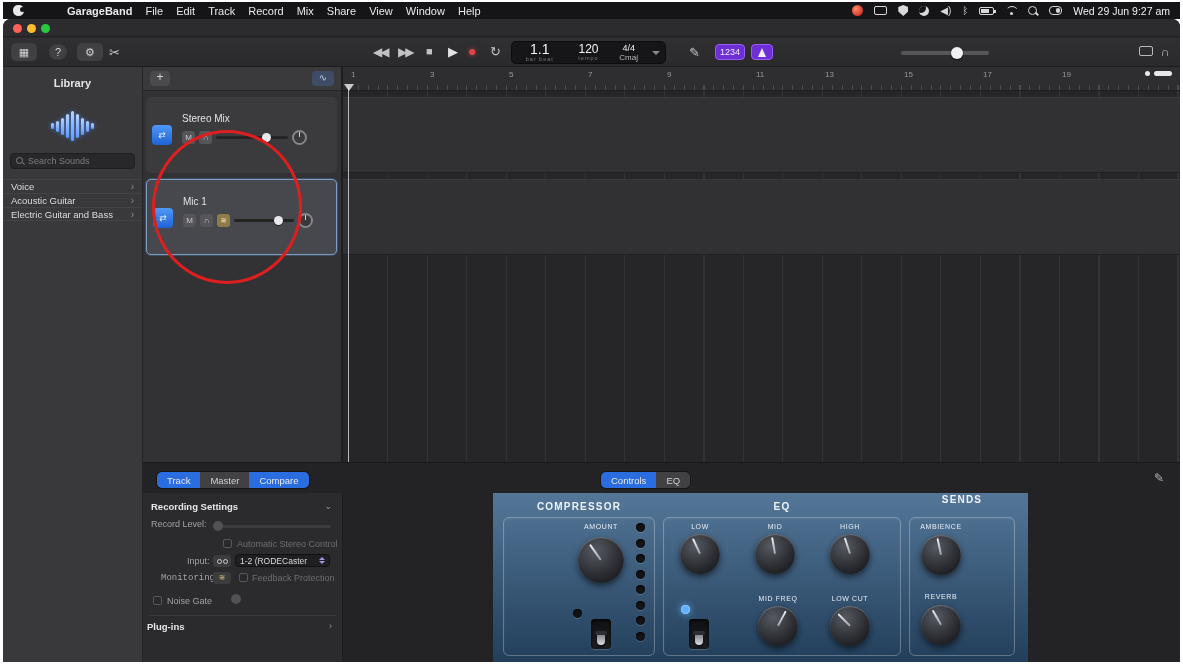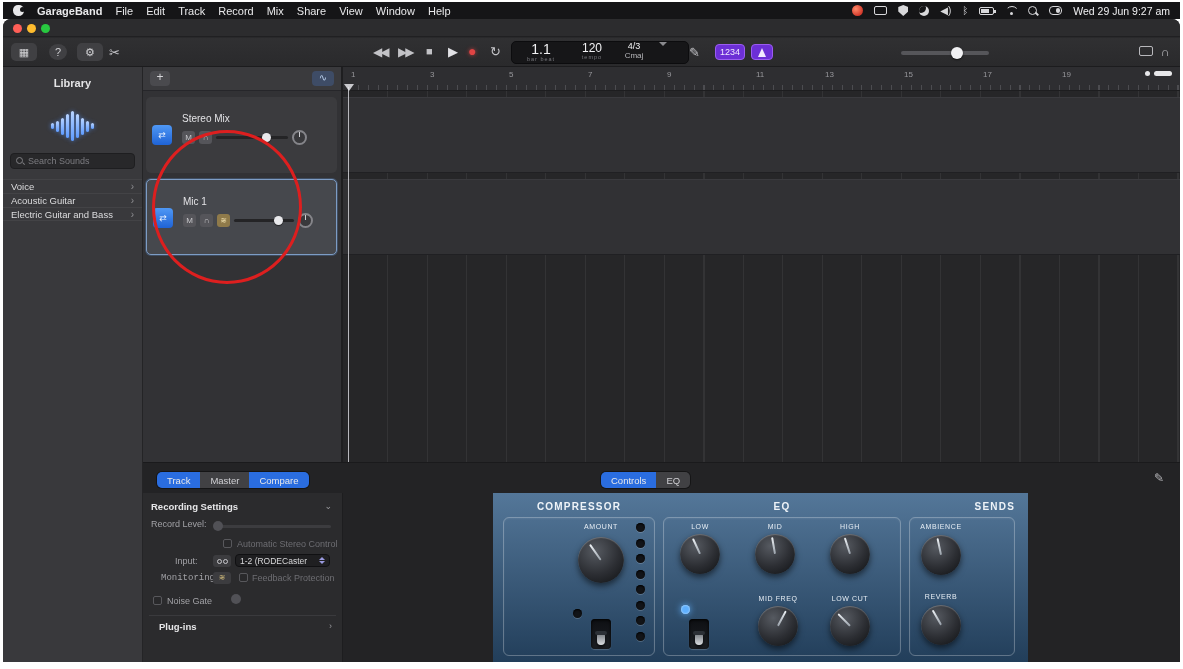--- a/index.html
+++ b/index.html
@@ -3,21 +3,21 @@
 <meta charset="utf-8">
 <style>
   * { margin:0; padding:0; box-sizing:border-box; }
   body { background:#ffffff; font-family:"Liberation Sans", sans-serif; }
   .screen { position:relative; width:1183px; height:669px; background:#ffffff; overflow:hidden; }
   .desktop { position:absolute; left:3px; top:2px; right:3px; bottom:7px; }
 
   
   .menubar { position:absolute; left:0; top:0; right:0; height:17px; background:#151517;
     display:flex; align-items:center; padding:0 10px; gap:13px; color:#e8e8ea; font-size:11px; }
-  .mb-app { font-weight:bold; }
+  .mb-app { font-weight:bold;margin-left:30px; }
   .mb-item { white-space:nowrap; }
   .mb-right { margin-left:auto; display:flex; align-items:center; gap:11px; }
   .mb-clock { font-size:10.5px; color:#f0f0f2; white-space:nowrap; }
   .appleglyph { width:11px; height:11px; background:#e8e8ea; border-radius:45% 45% 48% 48%; position:relative; }
   .appleglyph::after{content:"";position:absolute;right:-1px;top:2px;width:5px;height:5px;border-radius:50%;background:#151517;}
   .mbi { display:inline-block; color:#d8d8db; font-size:10px; line-height:1; }
   .mbi-red { width:11px;height:11px;border-radius:50%;background:radial-gradient(circle at 35% 35%, #ff8a6a, #d33a2c 70%); }
   .mbi-rect { width:13px;height:9px;border:1.4px solid #d8d8db;border-radius:2px; }
   .mbi-shield { width:10px;height:11px;background:#d8d8db;clip-path:polygon(50% 0,100% 18%,100% 60%,50% 100%,0 60%,0 18%); }
   .mbi-moon { width:10px;height:10px;border-radius:50%;background:#d8d8db;position:relative;overflow:hidden;}
@@ -40,22 +40,22 @@
   .tl { position:absolute; top:5px; width:9px; height:9px; border-radius:50%; }
   .tl-red{left:10px;background:#ff5f57;} .tl-yellow{left:24px;background:#febc2e;} .tl-green{left:38px;background:#28c840;}
   .win-title { position:absolute; left:0; right:0; top:3px; text-align:center; font-size:10.5px; color:#a6a6aa; font-weight:bold; }
   .doc-ico { display:inline-block; width:8px; height:9px; background:#8a8a8e; border-radius:1.5px; margin-right:5px; vertical-align:-1px; }
 
   .toolbar { position:absolute; left:0; right:0; top:19px; height:29px; background:linear-gradient(#303032,#2a2a2c); border-bottom:1px solid #1c1c1e; }
   .tb-btn { position:absolute; top:5px; height:18px; border-radius:5px; background:#404043; color:#cfcfd2;
     display:flex; align-items:center; justify-content:center; font-size:11px; }
   .transport { color:#c2c2c6; font-size:10px; }
   .t-ico { position:absolute; top:8px; color:#c2c2c6; font-size:12px; line-height:1; cursor:default; }
-  .lcd { position:absolute; left:508px; top:3px; width:178px; height:23px; background:#161618; border-radius:5px;
-    border:1px solid #0c0c0e; display:flex; align-items:flex-start; color:#f2f2f4; }
+  .lcd { position:absolute; left:508px; top:3px; width:155px; height:23px; background:#161618; border-radius:5px;
+    border:1px solid #0c0c0e; display:flex; align-items:center; color:#f2f2f4; }
   .lcd-col { display:flex; flex-direction:column; align-items:center; justify-content:center; line-height:1; }
   .lcd-div { width:1px; background:#000; box-shadow:1px 0 0 #333; }
   .lcd-sub { font-size:5.5px; color:#77777c; margin-top:1px; letter-spacing:1px;}
   .badge { position:absolute; top:6px; height:16px; border-radius:4px; background:#6c2fd6; border:1px solid #9a5cf0;
     color:#f2eaff; font-size:9px; display:flex; align-items:center; justify-content:center; }
   .vol-track { position:absolute; left:898px; top:13px; width:88px; height:4px; border-radius:2px; background:#56565a; }
   .vol-knob { position:absolute; left:948px; top:9px; width:12px; height:12px; border-radius:50%; background:#f1f1f3; box-shadow:0 1px 2px rgba(0,0,0,.6); }
 
   
   .sidebar { position:absolute; left:0; top:48px; width:140px; bottom:0; background:#39393c; border-right:1px solid #242426; }
@@ -237,21 +237,21 @@
           <span style="font-size:14px;">1.1</span>
           <span class="lcd-sub">bar  beat</span>
         </div>
         <div class="lcd-div"></div>
         <div class="lcd-col" style="width:42px;border-radius:6px;">
           <span style="font-size:12px;">120</span>
           <span class="lcd-sub">tempo</span>
         </div>
         <div class="lcd-div"></div>
         <div class="lcd-col" style="width:40px;">
-          <span style="font-size:9px;">4/3</span>
+          <span style="font-size:9px;">4/4</span>
           <span style="font-size:8px;color:#b8b8bc;margin-top:1px;">Cmaj</span>
         </div>
         <div class="lcd-col" style="width:18px;">
           <span style="width:0;height:0;border-left:4px solid transparent;border-right:4px solid transparent;border-top:4px solid #8a8a8e;"></span>
         </div>
       </div>
 
       <span class="t-ico" style="left:686px;font-size:13px;">✎</span>
       <div class="badge" style="left:712px;width:30px;">
             <span>1234</span>
@@ -378,21 +378,21 @@
         <div class="ins-row" style="top:26px;">
           <span class="ins-label" style="position:absolute;left:8px;">Record Level:</span>
           <span class="dim-slider" style="left:76px;width:112px;"></span>
           <span class="dim-dot" style="left:70px;"></span>
         </div>
         <div class="ins-row" style="top:44px;">
           <span class="checkbox" style="position:absolute;left:80px;top:2px;"></span>
           <span class="ins-dim" style="position:absolute;left:94px;top:2px;">Automatic Stereo Control</span>
         </div>
         <div class="ins-row" style="top:61px;">
-          <span class="ins-label" style="position:absolute;left:32px;top:2px;">Input:</span>
+          <span class="ins-label" style="position:absolute;left:44px;top:2px;">Input:</span>
           <span class="fmt-btn" style="left:70px;top:1px;">
                 <i></i>
                 <i></i>
               </span>
           <span class="popup" style="left:92px;right:12px;top:0;">
             <span style="font-size:8.5px;">1-2  (RODECaster</span>
             <span class="updown">
                   <i class="up"></i>
                   <i class="dn"></i>
                 </span>
@@ -404,21 +404,21 @@
           <span class="checkbox" style="position:absolute;left:96px;top:2px;"></span>
           <span class="ins-dim" style="position:absolute;left:109px;top:2px;">Feedback Protection</span>
         </div>
         <div class="ins-row" style="top:101px;">
           <span class="checkbox" style="position:absolute;left:10px;top:2px;"></span>
           <span class="ins-label" style="position:absolute;left:24px;top:2px;">Noise Gate</span>
           <span class="dim-dot" style="left:88px;top:0;"></span>
         </div>
         <div class="ins-div" style="top:122px;"></div>
         <div class="ins-row" style="top:128px;">
-          <span class="ins-bold" style="position:absolute;left:16px;">Plug-ins</span>
+          <span class="ins-bold" style="position:absolute;left:4px;">Plug-ins</span>
           <span class="chev" style="position:absolute;right:10px;">›</span>
         </div>
       </div>
 
       <div class="smartpanel">
 
         <div class="sp-title" style="left:10px;width:152px;top:8px;">COMPRESSOR</div>
         <div class="sp-box" style="left:10px;width:152px;"></div>
         <span class="klabel" style="left:108px;top:30px;">AMOUNT</span>
         <div class="knob k46" style="left:85px;top:44px;">
@@ -455,21 +455,21 @@
         <span class="klabel" style="left:357px;top:102px;">LOW CUT</span>
         <div class="knob k40" style="left:265px;top:113px;">
               <i class="kp" style="transform:rotate(28deg);"></i>
             </div>
         <div class="knob k40" style="left:337px;top:113px;">
               <i class="kp" style="transform:rotate(-45deg);"></i>
             </div>
         <span class="led led-blue" style="position:absolute;left:188px;top:112px;"></span>
         <div class="switch" style="left:196px;top:126px;"></div>
 
-        <div class="sp-title" style="left:416px;width:106px;top:8px;text-align:right;">SENDS</div>
+        <div class="sp-title" style="left:416px;width:106px;top:1px;">SENDS</div>
         <div class="sp-box" style="left:416px;width:106px;"></div>
         <span class="klabel" style="left:448px;top:30px;">AMBIENCE</span>
         <div class="knob k40" style="left:428px;top:42px;">
               <i class="kp" style="transform:rotate(-12deg);"></i>
             </div>
         <span class="klabel" style="left:448px;top:100px;">REVERB</span>
         <div class="knob k40" style="left:428px;top:112px;">
               <i class="kp" style="transform:rotate(-30deg);"></i>
             </div>
       </div>

